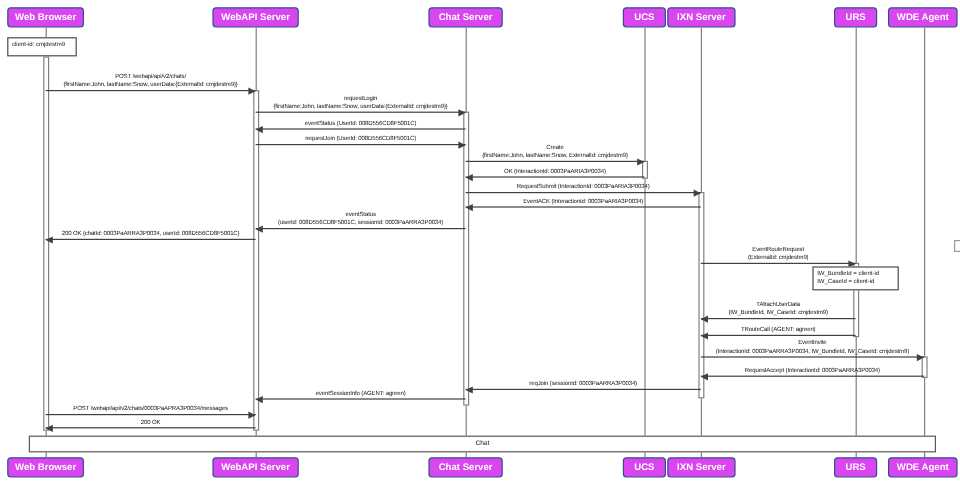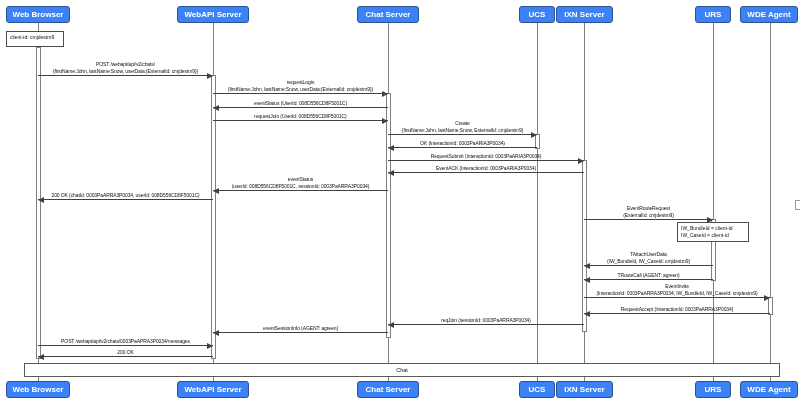--- a/index.html
+++ b/index.html
@@ -14,21 +14,21 @@
     position: relative;
     width: 800px;
     height: 405px;
     background: #ffffff;
     overflow: hidden;
   }
   
   .actor {
     position: absolute;
     box-sizing: border-box;
-    background: #3b82f6;
+    background: #d946ef;
     border: 1px solid #2F528F;
     border-radius: 3px;
     color: #ffffff;
     font-size: 8px;
     font-weight: bold;
     text-align: center;
     line-height: 16px;
     height: 17px;
     white-space: nowrap;
     overflow: hidden;

